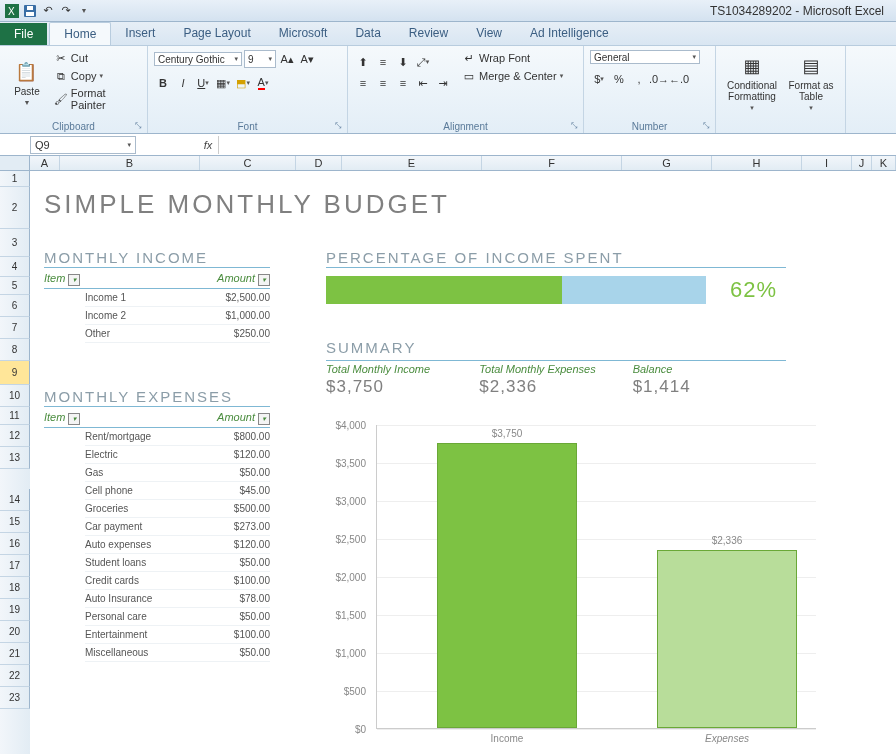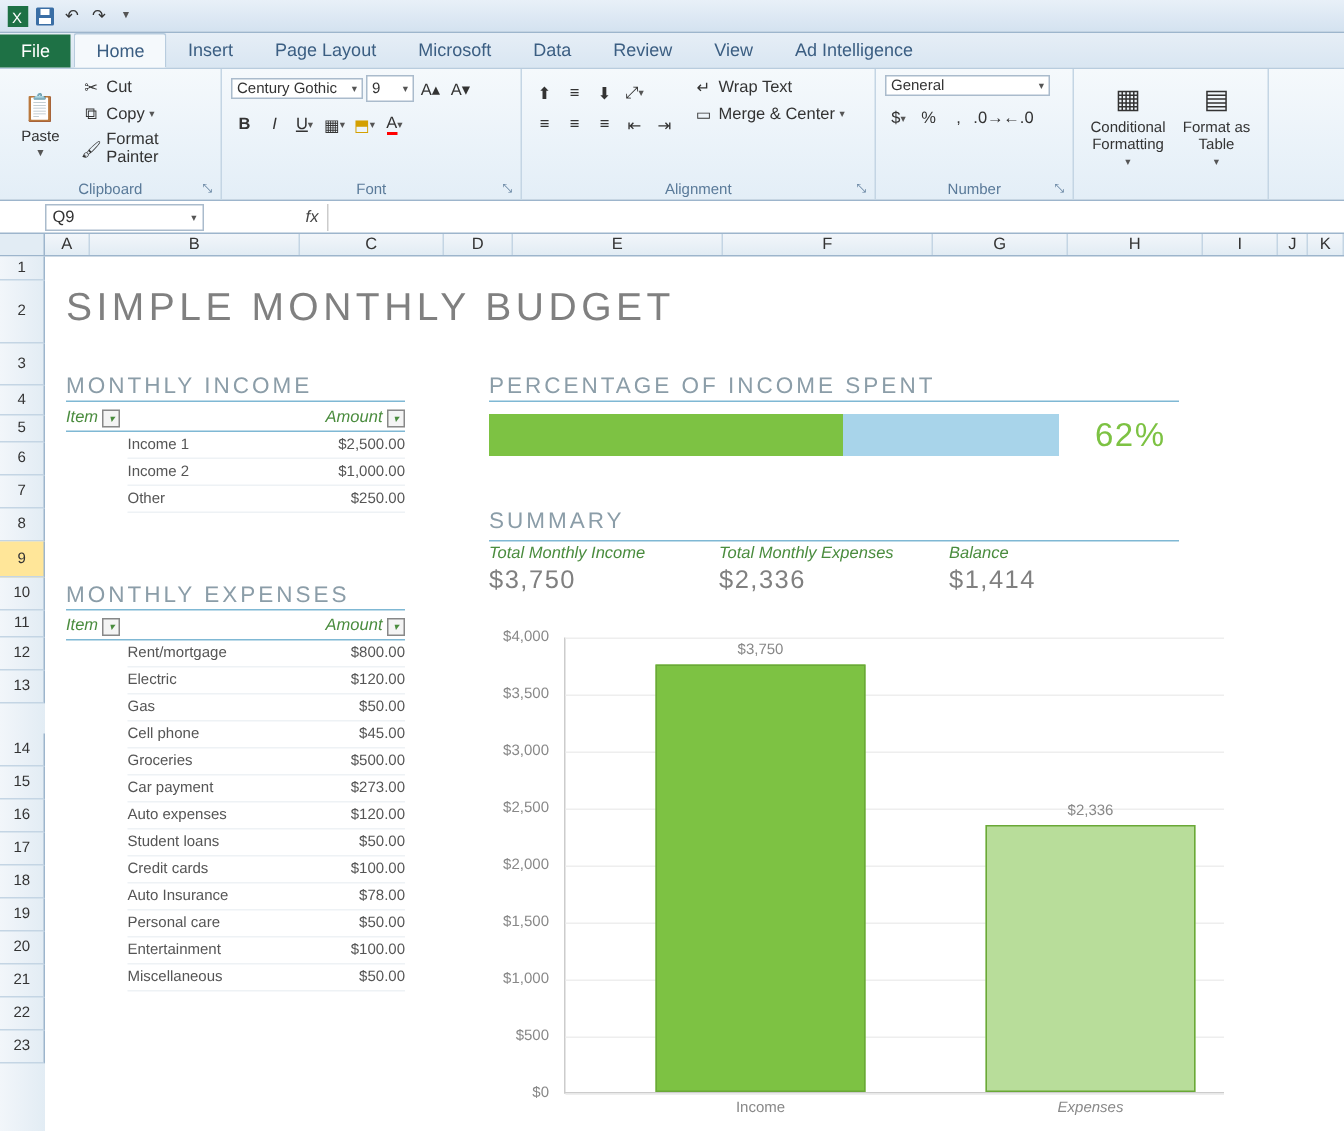--- a/index.html
+++ b/index.html
@@ -83,20 +83,21 @@
         <svg width="14" height="14">
           <rect x="1" y="1" width="12" height="12" fill="#3a6ea5" rx="1"></rect>
           <rect x="3" y="8" width="8" height="4" fill="#fff"></rect>
           <rect x="4" y="2" width="6" height="4" fill="#fff"></rect>
         </svg>
       </span>
     <span class="qat-icon">↶</span>
     <span class="qat-icon">↷</span>
     <span class="qat-icon chevron">▼</span>
   </div>
+  <div class="title-text">TS1034289202 - Microsoft Excel</div>
 </div>
 
 <div class="ribbon-tabs">
   <div class="file-tab">File</div>
   <div id="tabs-holder" style="display: flex;">
       <div class="tab active">Home</div>
       <div class="tab">Insert</div>
       <div class="tab">Page Layout</div>
       <div class="tab">Microsoft</div>
       <div class="tab">Data</div>
@@ -184,21 +185,21 @@
           <span class="tbtn">≡</span>
           <span class="tbtn">≡</span>
           <span class="tbtn">≡</span>
           <span class="tbtn">⇤</span>
           <span class="tbtn">⇥</span>
         </div>
       </div>
       <div class="small-row">
         <div class="small-btn">
             <span class="ic">↵</span>
-            <span>Wrap Text</span>
+            <span>Wrap Font</span>
           </div>
         <div class="small-btn">
             <span class="ic">▭</span>
             <span>Merge &amp; Center</span>
             <span class="chevron">▾</span>
           </div>
       </div>
     </div>
     <div class="group-label">Alignment</div>
     <div class="dialog-launcher">⤡</div>

